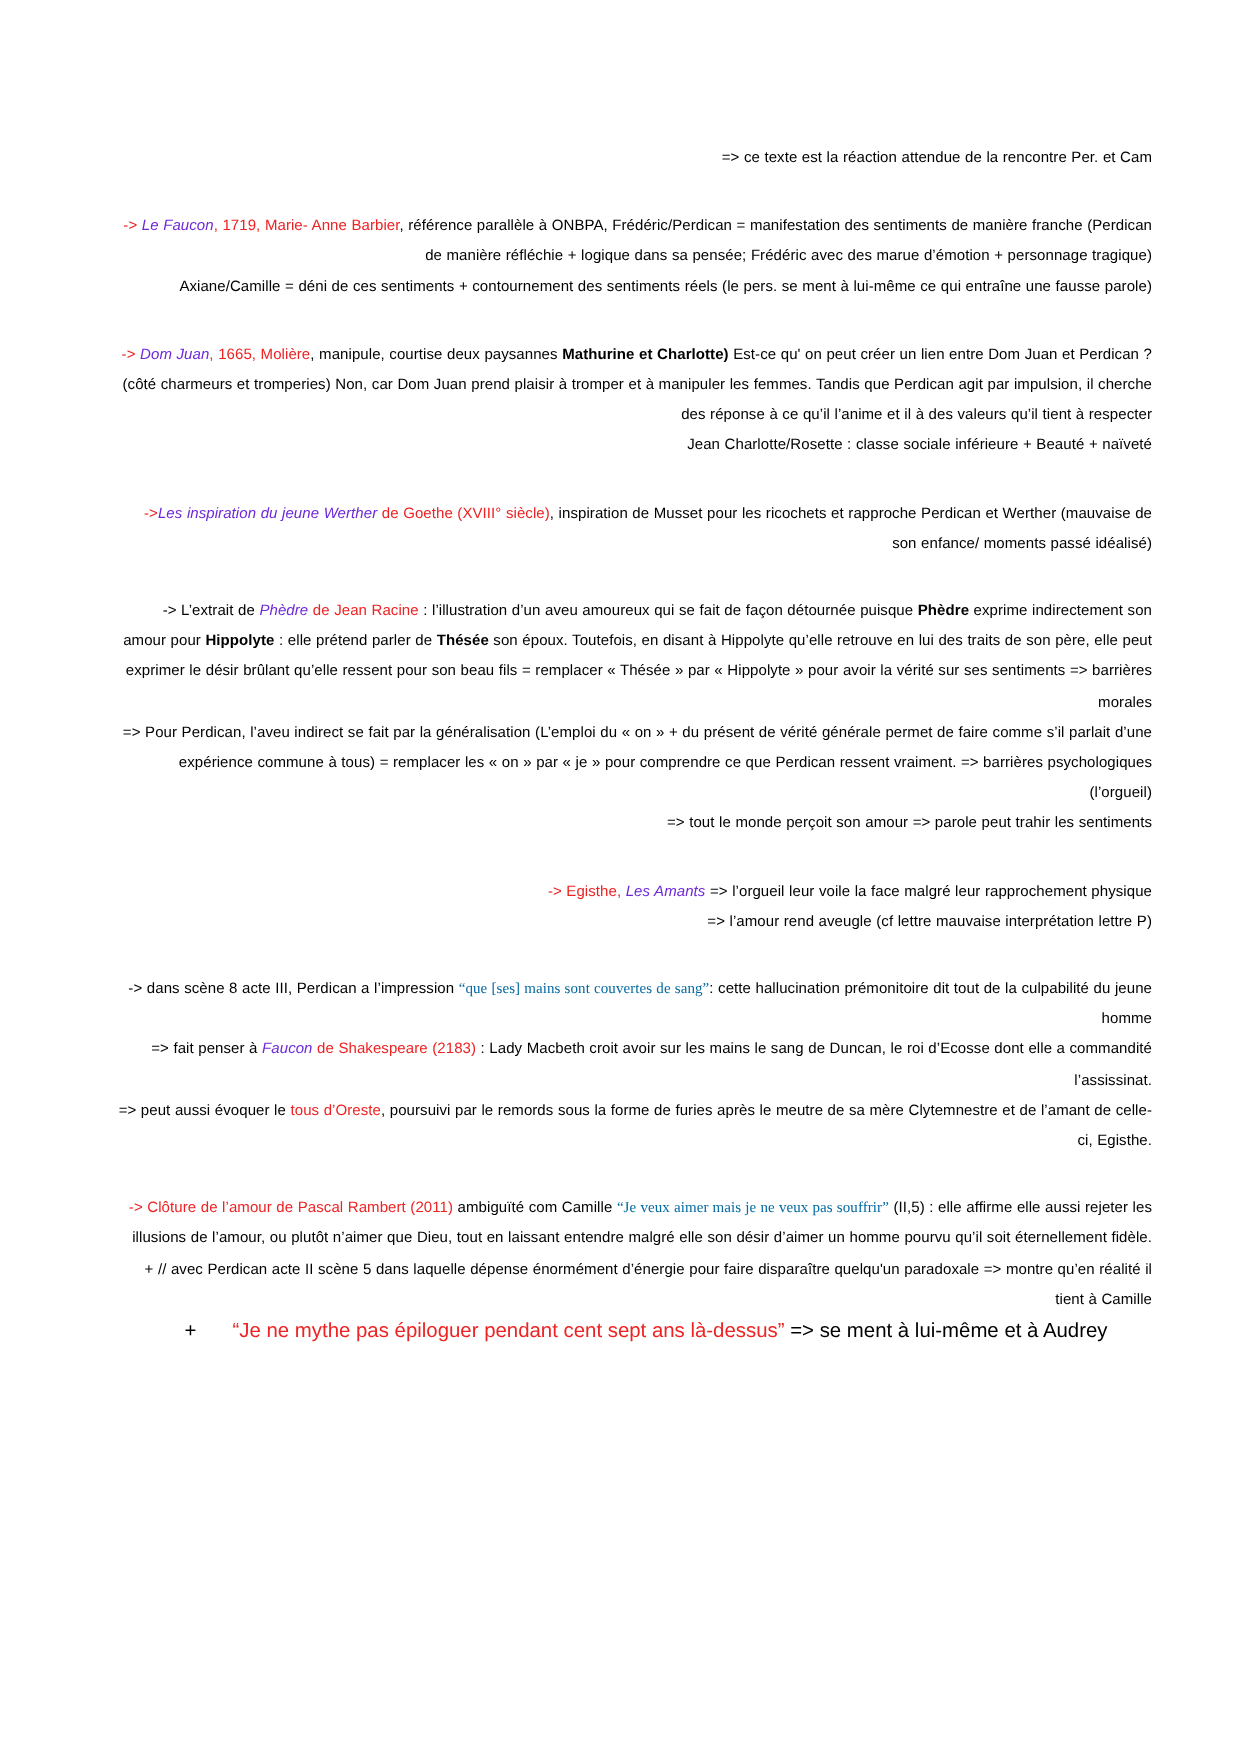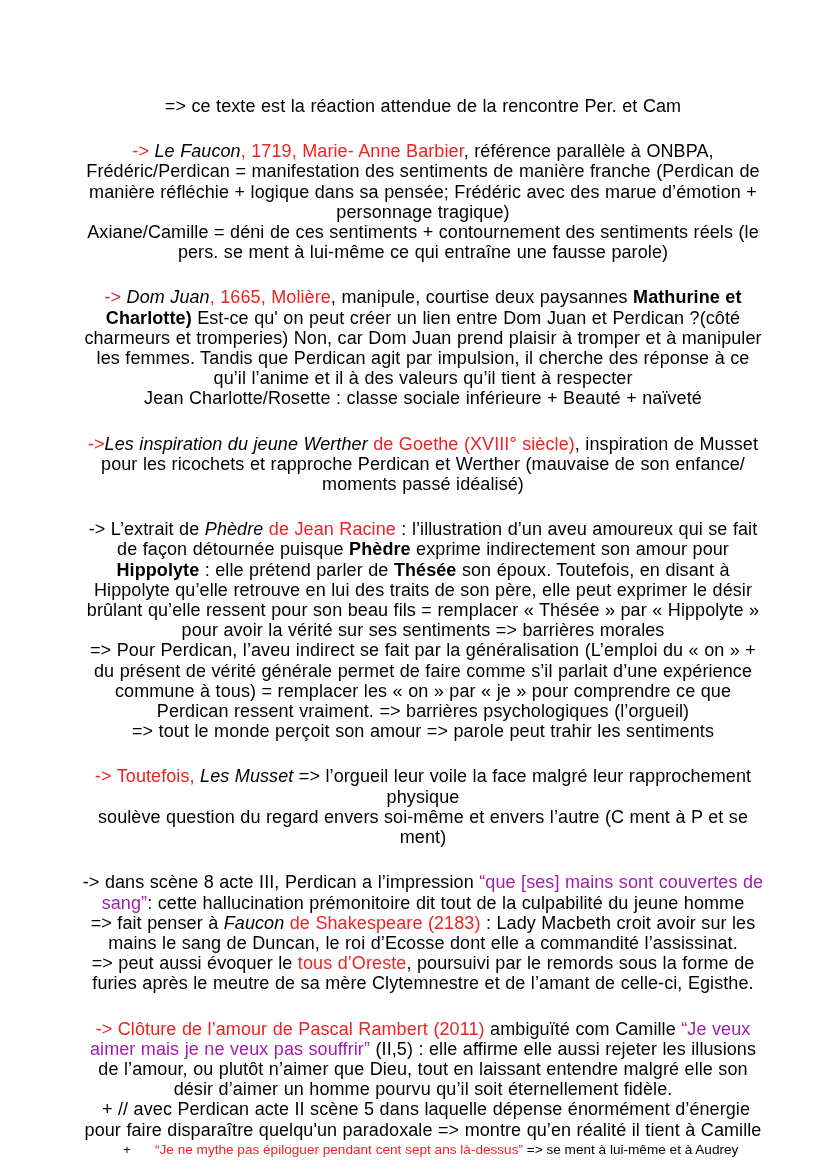--- a/index.html
+++ b/index.html
@@ -20,31 +20,31 @@
     height: 1169px;
     background: #ffffff;
     box-sizing: border-box;
     padding: 96px 62px 0 78px;
   }
   .note-body {
     width: 690px;
   }
   p.para {
     margin: 0;
-    font-size: 18px;
+    font-size: 10px;
     line-height: 20.2px;
-    text-align: center;
+    text-align: right;
     letter-spacing: 0.005em;
     word-spacing: 0.02em;
   }
   .gap-lg { height: 25px; }
   .red { color: #ee2222; }
-  .red-i { color: #000000; font-style: italic; }
+  .red-i { color: #6d28d9; font-style: italic; }
   .bold { font-weight: bold; }
-  .violet { color: #a21caf; }
+  .violet { color: #0369a1; font-family: Liberation Serif, serif; }
   .small {
     font-size: 10.2px;
     line-height: 14.6px;
   }
   .indent-center {
     display: block;
     padding-left: 172px;
   }
   .bullet-block {
     margin: 0;
@@ -103,22 +103,22 @@
 
     <p class="para">
       <span>-&gt; L’extrait de </span><span class="red-i">Phèdre</span><span class="red"> de Jean Racine</span><span> : l’illustration d’un aveu amoureux qui se fait de façon détournée puisque </span><span class="bold">Phèdre</span><span> exprime indirectement son amour pour </span><span class="bold">Hippolyte</span><span> : elle prétend parler de </span><span class="bold">Thésée</span><span> son époux. Toutefois, en disant à Hippolyte qu’elle retrouve en lui des traits de son père, elle peut exprimer le désir brûlant qu’elle ressent pour son beau fils = remplacer « Thésée » par « Hippolyte » pour avoir la vérité sur ses sentiments =&gt; barrières morales</span><br>
       <span>=&gt; Pour Perdican, l’aveu indirect se fait par la généralisation (L’emploi du « on » + du présent de vérité générale permet de faire comme s’il parlait d’une expérience commune à tous) = remplacer les « on » par « je » pour comprendre ce que Perdican ressent vraiment. =&gt; barrières psychologiques (l’orgueil)</span><br>
       <span>=&gt; tout le monde perçoit son amour =&gt; parole peut trahir les sentiments</span>
     </p>
 
     <div class="gap-lg"></div>
 
     <p class="para">
-      <span class="red">-&gt; </span><span class="red">Toutefois, </span><span class="red-i">Les Musset</span><span> =&gt; l’orgueil leur voile la face malgré leur rapprochement physique</span><br>
-      <span>soulève question du regard envers soi-même et envers l’autre (C ment à P et se ment)</span>
+      <span class="red">-&gt; </span><span class="red">Egisthe, </span><span class="red-i">Les Amants</span><span> =&gt; l’orgueil leur voile la face malgré leur rapprochement physique</span><br>
+      <span class="indent-center">=&gt; l’amour rend aveugle (cf lettre mauvaise interprétation lettre P)</span>
     </p>
 
     <div class="gap-lg"></div>
 
     <p class="para">
       <span>-&gt; dans scène 8 acte III, Perdican a l’impression </span><span class="violet">“que [ses] mains sont couvertes de sang”</span><span>: cette hallucination prémonitoire dit tout de la culpabilité du jeune homme</span><br>
       <span>=&gt; fait penser à </span><span class="red-i">Faucon</span><span class="red"> de Shakespeare (2183)</span><span> : Lady Macbeth croit avoir sur les mains le sang de Duncan, le roi d’Ecosse dont elle a commandité l’assissinat.</span>
     </p>
 
     <p class="para small">

